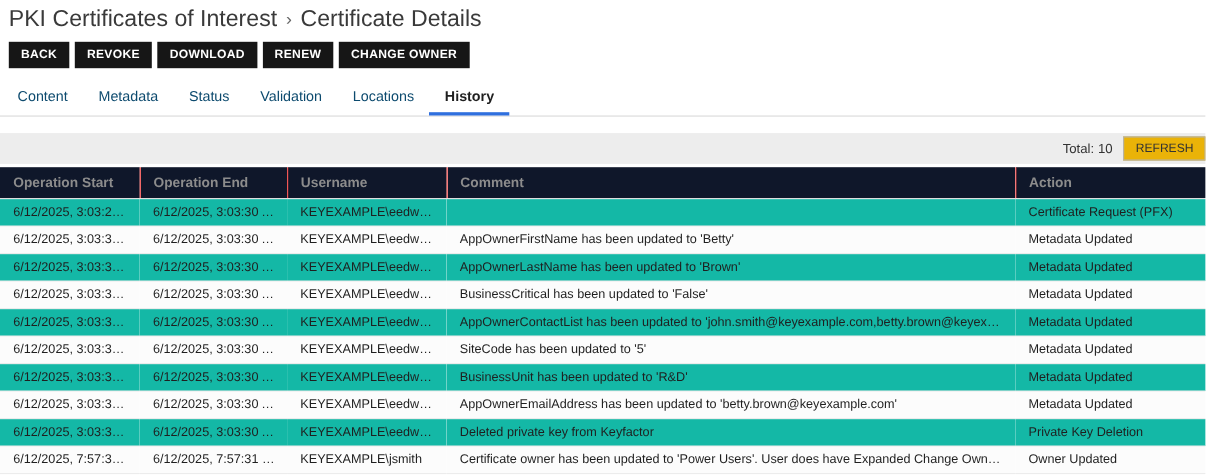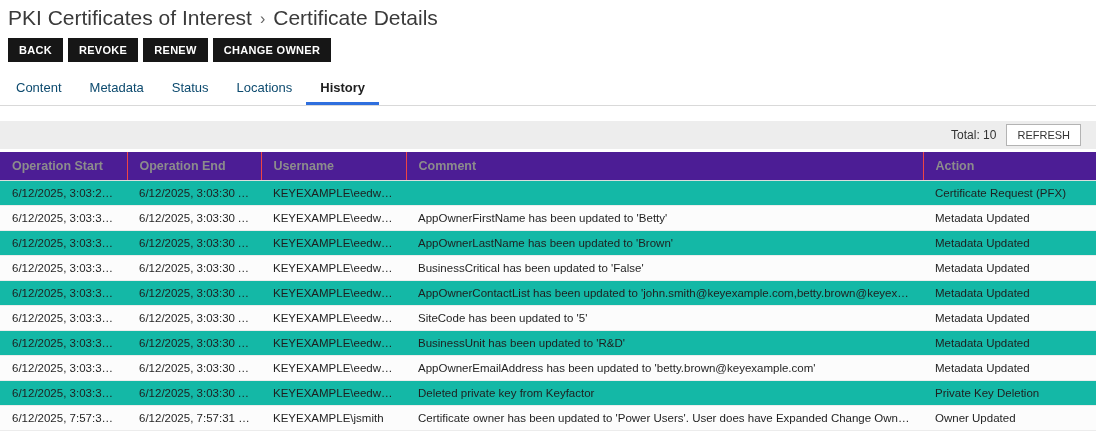--- a/index.html
+++ b/index.html
@@ -54,37 +54,37 @@
 
   
   .grid-toolbar {
     margin-top: 15px;
     background: #ededed;
     height: 28px;
     display: flex;
     align-items: center;
     justify-content: flex-end;
     gap: 10px;
-    padding: 0 15px;
+    padding: 0 0;
   }
   .total-label { font-size: 12px; color: #333; }
   .refresh-btn {
-    background: #ffffff;
+    background: #eab308;
     border: 1px solid #b3b3b3;
     font-family: "Liberation Sans", sans-serif;
     font-size: 11px;
     color: #333;
     padding: 4px 10px;
     cursor: pointer;
   }
 
   
   table { width: 100%; border-collapse: collapse; margin-top: 3px; table-layout: fixed; }
   thead th {
-    background: #4c1d95;
+    background: #0f172a;
     color: #8c8c8c;
     font-size: 12.5px;
     font-weight: bold;
     text-align: left;
     padding: 7px 8px 7px 12px;
     border-bottom: 1px solid #dddddd;
     white-space: nowrap;
     overflow: hidden;
     cursor: pointer;
   }
@@ -108,28 +108,30 @@
   <div class="breadcrumb">
     <span>PKI Certificates of Interest</span>
     <span class="crumb-sep">›</span>
     <span>Certificate Details</span>
   </div>
 </div>
 
 <div class="btn-row">
     <button class="action-btn">BACK</button>
     <button class="action-btn">REVOKE</button>
+    <button class="action-btn">DOWNLOAD</button>
     <button class="action-btn">RENEW</button>
     <button class="action-btn">CHANGE OWNER</button>
   </div>
 
 <div class="tabs">
     <div class="tab">Content</div>
     <div class="tab">Metadata</div>
     <div class="tab">Status</div>
+    <div class="tab">Validation</div>
     <div class="tab">Locations</div>
     <div class="tab active">History</div>
   </div>
 
 <div class="grid-toolbar">
   <span class="total-label">Total: 10</span>
   <button class="refresh-btn">REFRESH</button>
 </div>
 
 <table>

